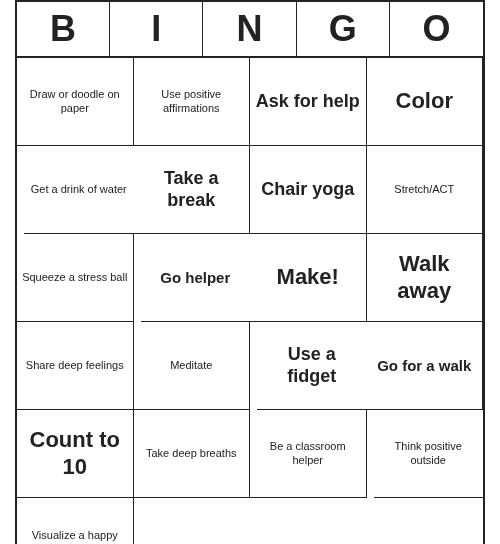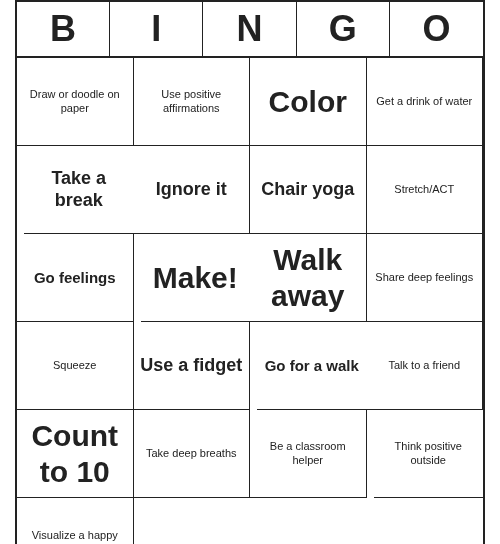--- a/index.html
+++ b/index.html
@@ -58,21 +58,21 @@
     }
     .cell-text {
       font-size: 13px;
       color: #222;
     }
     .cell-text.large {
       font-size: 18px;
       font-weight: bold;
     }
     .cell-text.xlarge {
-      font-size: 30px;
+      font-size: 22px;
       font-weight: bold;
     }
     .cell-text.medium {
       font-size: 15px;
       font-weight: bold;
     }
     .cell-text.small {
       font-size: 11px;
     }
   </style>
@@ -88,60 +88,60 @@
       <div class="bingo-header-cell">O</div>
     </div>
   <div class="bingo-grid">
   <div class="bingo-cell">
         <span class="cell-text small">Draw or doodle on paper</span>
       </div>
       <div class="bingo-cell">
         <span class="cell-text small">Use positive affirmations</span>
       </div>
       <div class="bingo-cell">
+        <span class="cell-text large">Ask for help</span>
+      </div>
+      <div class="bingo-cell">
         <span class="cell-text xlarge">Color</span>
       </div>
       <div class="bingo-cell">
         <span class="cell-text small">Get a drink of water</span>
       </div>
       <div class="bingo-cell">
         <span class="cell-text large">Take a break</span>
       </div>
       <div class="bingo-cell">
-        <span class="cell-text large">Ignore it</span>
-      </div>
-      <div class="bingo-cell">
         <span class="cell-text large">Chair yoga</span>
       </div>
       <div class="bingo-cell">
         <span class="cell-text small">Stretch/ACT</span>
       </div>
       <div class="bingo-cell">
-        <span class="cell-text medium">Go feelings</span>
+        <span class="cell-text small">Squeeze a stress ball</span>
+      </div>
+      <div class="bingo-cell">
+        <span class="cell-text medium">Go helper</span>
       </div>
       <div class="bingo-cell">
         <span class="cell-text xlarge">Make!</span>
       </div>
       <div class="bingo-cell">
         <span class="cell-text xlarge">Walk away</span>
       </div>
       <div class="bingo-cell">
         <span class="cell-text small">Share deep feelings</span>
       </div>
       <div class="bingo-cell">
-        <span class="cell-text small">Squeeze</span>
+        <span class="cell-text small">Meditate</span>
       </div>
       <div class="bingo-cell">
         <span class="cell-text large">Use a fidget</span>
       </div>
       <div class="bingo-cell">
         <span class="cell-text medium">Go for a walk</span>
-      </div>
-      <div class="bingo-cell">
-        <span class="cell-text small">Talk to a friend</span>
       </div>
       <div class="bingo-cell">
         <span class="cell-text xlarge">Count to 10</span>
       </div>
       <div class="bingo-cell">
         <span class="cell-text small">Take deep breaths</span>
       </div>
       <div class="bingo-cell">
         <span class="cell-text small">Be a classroom helper</span>
       </div>

